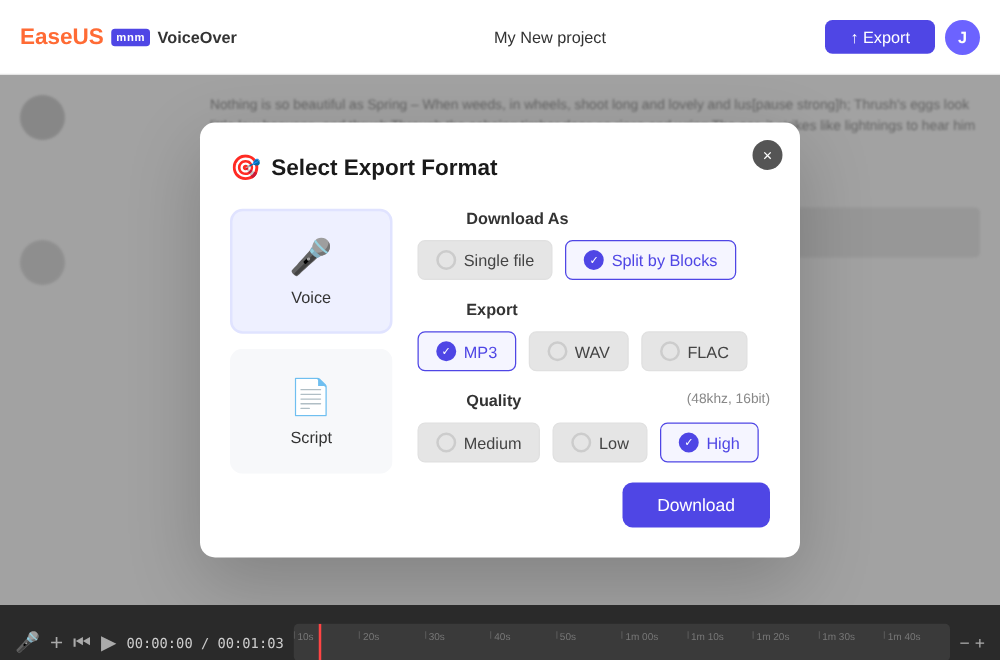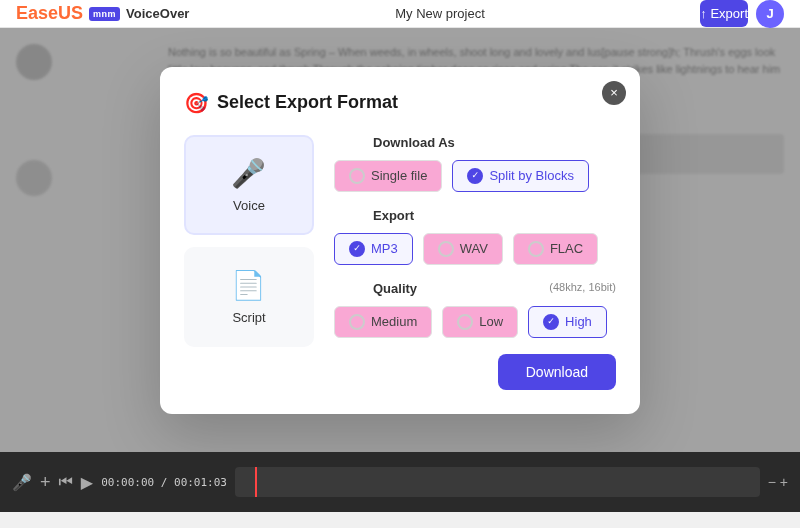--- a/index.html
+++ b/index.html
@@ -7,21 +7,21 @@
       width: 800px;
       height: 528px;
       overflow: hidden;
       font-family: -apple-system, BlinkMacSystemFont, 'Segoe UI', sans-serif;
       background: #f0f0f0;
       position: relative;
     }
 
     
     .topbar {
-      height: 28px;
+      height: 60px;
       background: #fff;
       display: flex;
       align-items: center;
       justify-content: space-between;
       padding: 0 16px;
       border-bottom: 1px solid #e5e5e5;
       position: relative;
       z-index: 1;
     }
     .topbar-logo {
@@ -60,21 +60,21 @@
     }
     .topbar-right {
       display: flex;
       align-items: center;
       gap: 8px;
     }
     .export-btn {
       background: #4f46e5;
       color: white;
       border: none;
-      padding: 6px 0;
+      padding: 6px 20px;
       border-radius: 6px;
       font-size: 13px;
       cursor: pointer;
       display: flex;
       align-items: center;
       gap: 6px;
     }
     .avatar-circle {
       width: 28px;
       height: 28px;
@@ -251,21 +251,21 @@
       margin-bottom: 16px;
       flex-wrap: wrap;
     }
     .option-btn {
       display: flex;
       align-items: center;
       gap: 6px;
       padding: 7px 14px;
       border-radius: 6px;
       border: 1.5px solid #e0e0e0;
-      background: #f9a8d4;
+      background: #e5e5e5;
       font-size: 13px;
       color: #444;
       cursor: pointer;
     }
     .option-btn.selected {
       border-color: #4f46e5;
       color: #4f46e5;
       background: #f5f5ff;
     }
     .option-check {
@@ -484,19 +484,31 @@
   </div>
 </div>
 
 <div class="timeline">
   <button class="tl-btn">🎤</button>
   <button class="tl-btn" style="font-size:18px;">+</button>
   <button class="tl-btn">⏮</button>
   <button class="tl-btn">▶</button>
   <span class="tl-time">00:00:00 / 00:01:03</span>
   <div class="tl-track">
+    <div class="tl-ruler">
+      <span class="tl-mark">10s</span>
+      <span class="tl-mark">20s</span>
+      <span class="tl-mark">30s</span>
+      <span class="tl-mark">40s</span>
+      <span class="tl-mark">50s</span>
+      <span class="tl-mark">1m 00s</span>
+      <span class="tl-mark">1m 10s</span>
+      <span class="tl-mark">1m 20s</span>
+      <span class="tl-mark">1m 30s</span>
+      <span class="tl-mark">1m 40s</span>
+    </div>
     <div class="tl-playhead"></div>
   </div>
   <div class="tl-zoom">
     <button class="tl-zoom-btn">−</button>
     <button class="tl-zoom-btn">+</button>
   </div>
 </div>
 
 </body></html>

